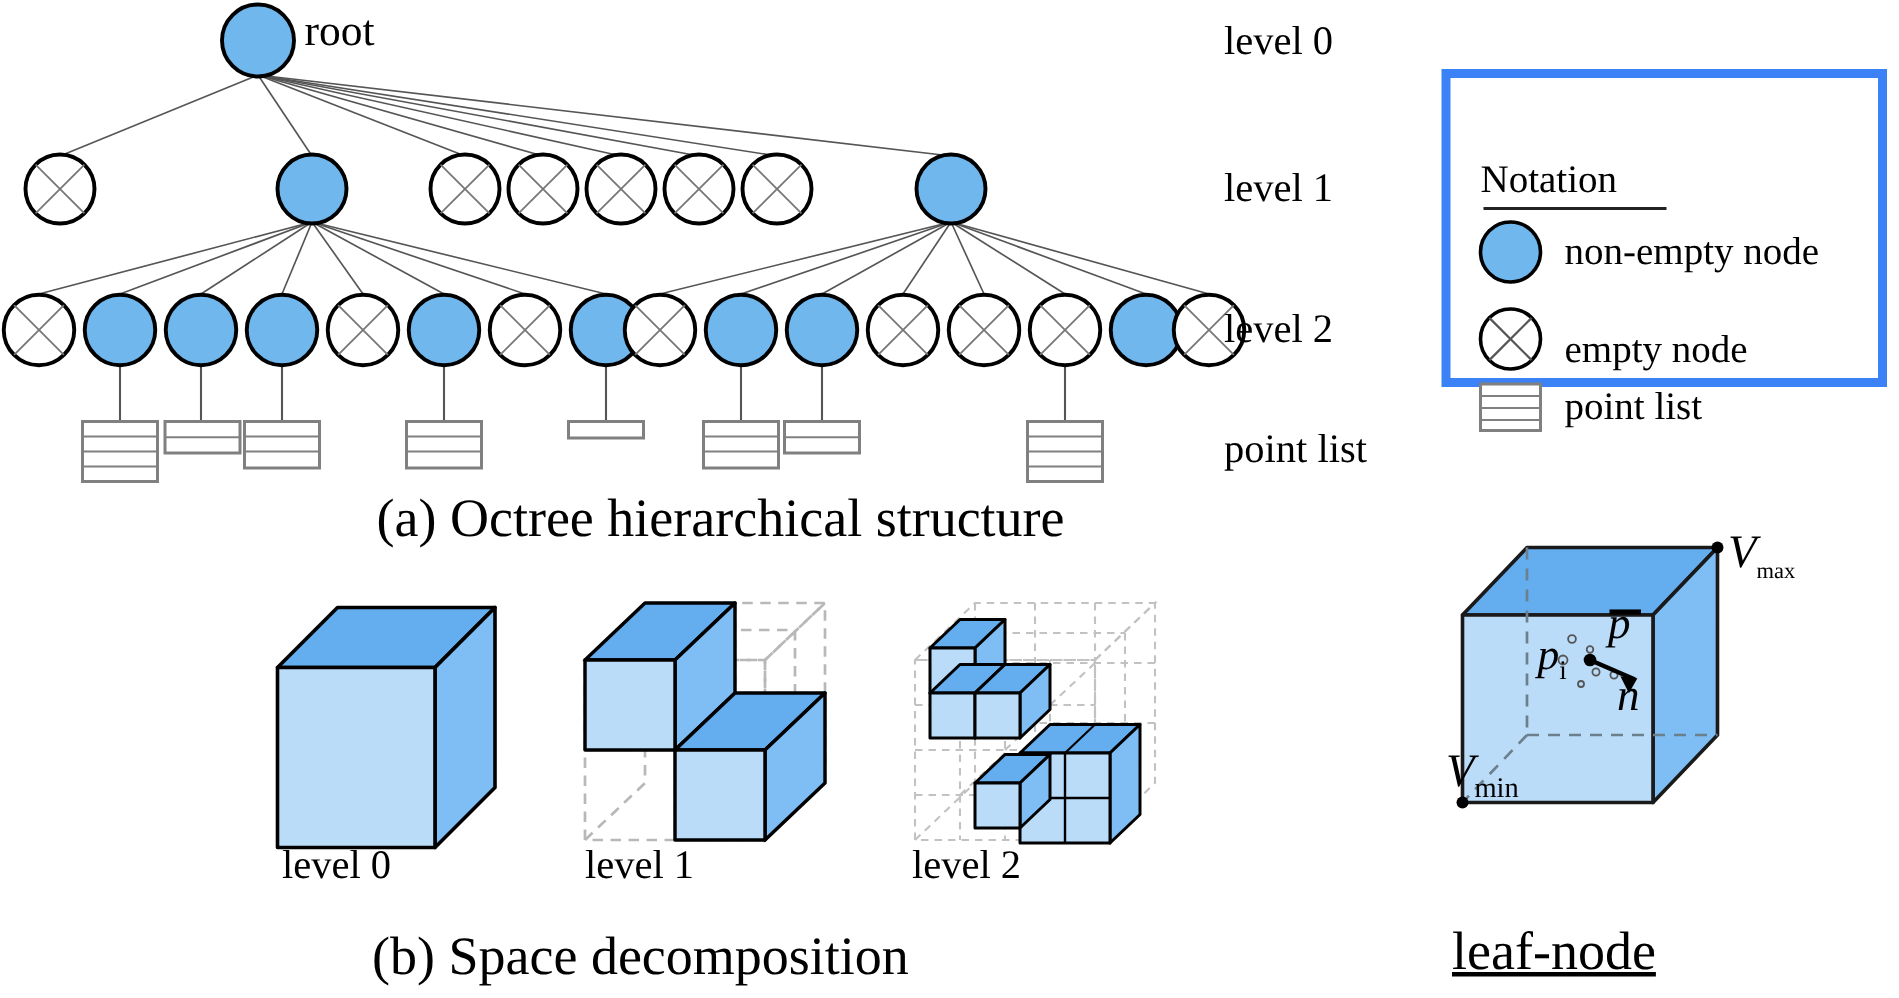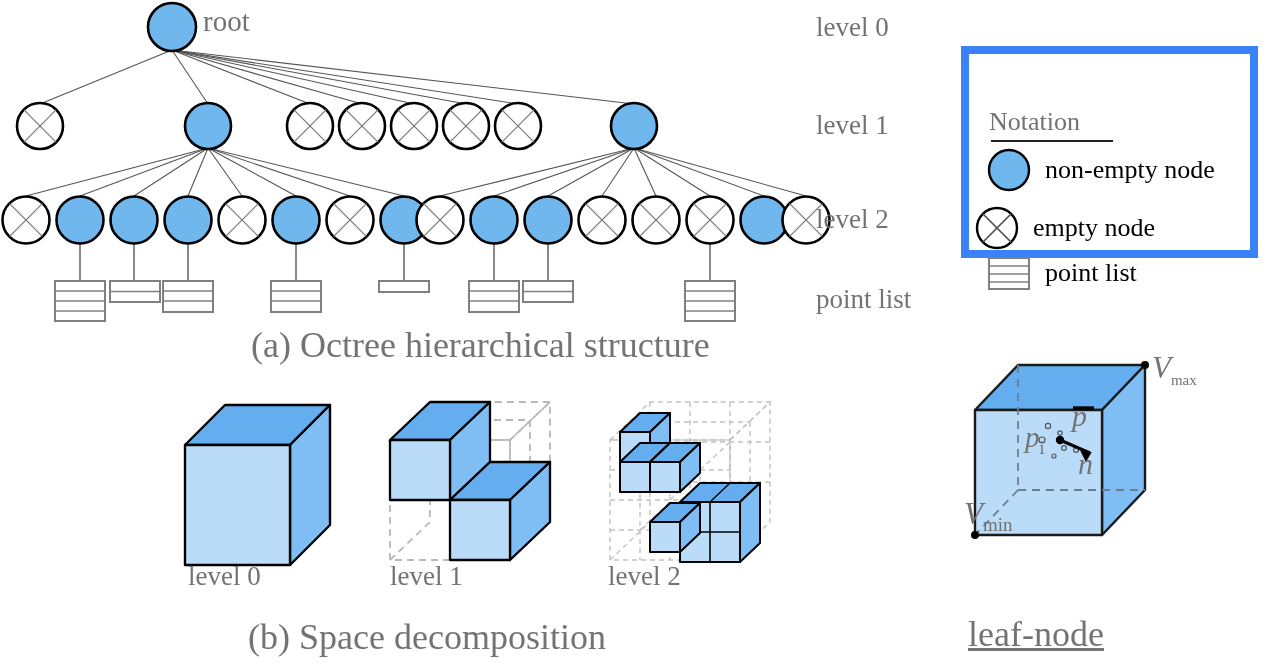--- a/index.html
+++ b/index.html
@@ -12,38 +12,38 @@
     width: 1266px;
     height: 665px;
     background: #ffffff;
     font-family: "Liberation Serif", serif;
     overflow: hidden;
   }
   .abs { position: absolute; }
   .lbl {
     position: absolute;
     font-family: "Liberation Serif", serif;
-    color: #737373;
+    color: #000000;
     white-space: nowrap;
     line-height: 1.05;
   }
   .lvl-label { font-size: 27px; }
   .caption { font-size: 36px; }
   .legend-title { font-size: 26px; }
   .cube-label { font-size: 27px; }
 
   svg { display: block; overflow: visible; }
 
   #notation-box {
     position: absolute;
     left: 961px;
     top: 46px;
     width: 297px;
     height: 212px;
-    border: 8px solid #3b82f6;
+    border: 6px solid #3b82f6;
     background: #ffffff;
     box-sizing: border-box;
   }
   .legend-row {
     position: absolute;
     display: flex;
     align-items: center;
   }
   .legend-text { margin-left: 14px; font-size: 26px; color: #000; }
   .notation-underline {
@@ -283,21 +283,21 @@
     <div class="lbl legend-title" style="left:20px; top:54px;">Notation</div>
     <div class="notation-underline"></div>
 
     <div class="legend-row" style="left:18px; top:94px;">
       <svg width="44" height="44">
         <circle cx="22" cy="22" r="20" fill="#6FB7EC" stroke="#000" stroke-width="2.4"></circle>
       </svg>
       <span class="legend-text">non-empty node</span>
     </div>
 
-    <div class="legend-row" style="left:6px; top:152px;">
+    <div class="legend-row" style="left:18px; top:152px;align-items:flex-end;">
       <svg width="44" height="44">
         <circle cx="22" cy="22" r="20" fill="#fff" stroke="#000" stroke-width="2.4"></circle>
         <line x1="7.9" y1="7.9" x2="36.1" y2="36.1" stroke="#555" stroke-width="1.5"></line>
         <line x1="36.1" y1="7.9" x2="7.9" y2="36.1" stroke="#555" stroke-width="1.5"></line>
       </svg>
       <span class="legend-text">empty node</span>
     </div>
 
     <div class="legend-row" style="left:18px; top:200px;">
       <svg width="44" height="38">

